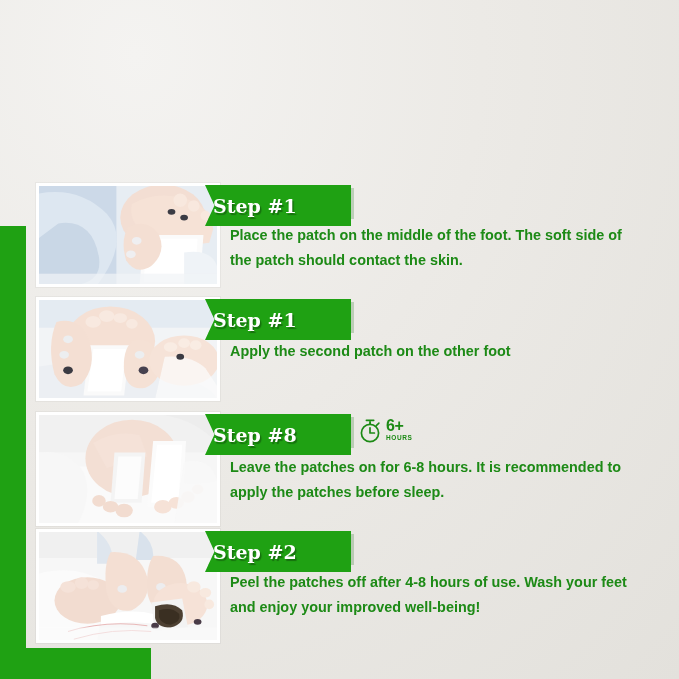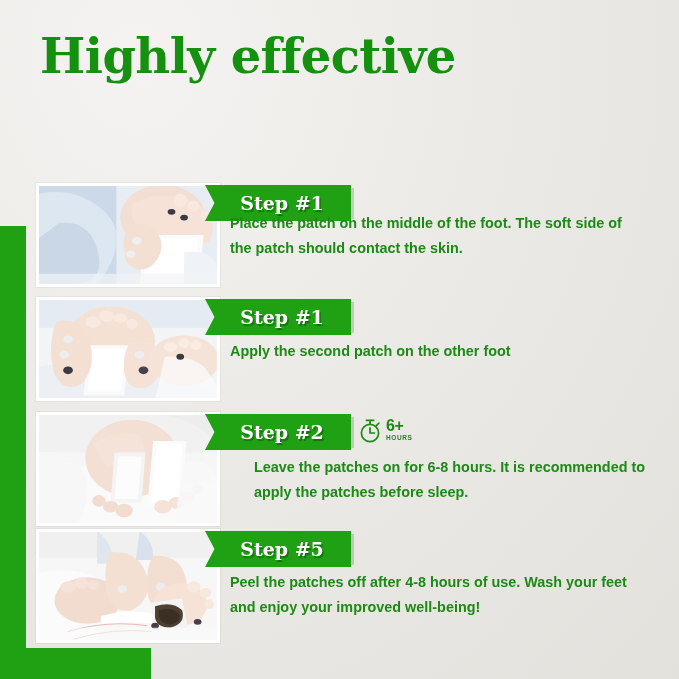--- a/index.html
+++ b/index.html
@@ -50,24 +50,24 @@
     box-shadow:0 0 0 1px rgba(0,0,0,.035);
   }
   .step-row[data-row="2"] .thumb,
   .step-row[data-row="3"] .thumb { height:114px; }
 
   .thumb svg { display:block; width:100%; height:100%; }
 
   
   .banner {
     position:absolute; top:2px; left:205px;
-    height:36px; width:146px;
+    height:41px; width:146px;
     background:var(--grn);
     clip-path:polygon(0 0, 100% 0, 100% 100%, 0 100%, 6.5% 50%);
-    display:flex; align-items:center; justify-content:center;
+    display:flex; align-items:center; 
     box-shadow:2px 2px 0 rgba(0,0,0,.10);
   }
   .banner-shadow {
     position:absolute; top:2px; left:205px; height:31px; width:146px;
     background:#0d6b07;
     clip-path:polygon(0 0, 100% 0, 100% 100%, 0 100%, 6.5% 50%);
     transform:translate(3px,3px);
     opacity:.22;
   }
   .banner-label {
@@ -93,38 +93,37 @@
     font-size:16px; font-weight:700; letter-spacing:-0.3px;
     font-family:"Liberation Sans", sans-serif; display:block;
   }
   #hours-unit {
     font-size:6.5px; font-weight:700; letter-spacing:0.6px;
     display:block; margin-top:1px;
   }
 
   
   .step-body {
-    position:absolute; left:230px; top:28px; width:412px;
+    position:absolute; left:230px; top:40px; width:412px;
     color:#1d8a16;
     font-size:14.4px;
     font-weight:700;
     line-height:1.72;
   }
   .step-row[data-row="1"] .step-body { top:42px; }
-  .step-row[data-row="2"] .step-body { top:43px;margin-left:24px; }
+  .step-row[data-row="2"] .step-body { top:43px; }
   .step-row[data-row="3"] .step-body { top:41px; }
 </style>
 </head>
 <body>
 
 <div id="green-strip-vertical"></div>
 <div id="green-strip-bottom"></div>
 
 <h1 id="headline">
-  <span>Highly effective</span>
 </h1>
 
 <div class="step-row" data-row="0">
   <div class="thumb">
     <svg viewBox="0 0 184 104" preserveAspectRatio="xMidYMid slice">
       <rect width="184" height="104" fill="#e7edf3"></rect>
       <path d="M0 0h80v104H0z" fill="#ccd9e8"></path>
       <path d="M-5 10 Q40 0 70 30 Q95 58 60 104 L-5 104z" fill="#dde7f1"></path>
       <path d="M20 40 Q55 35 62 75 Q66 104 30 104 L0 104 L0 55z" fill="#c9d7e6"></path>
       <ellipse cx="128" cy="34" rx="44" ry="34" fill="#f3ded3"></ellipse>
@@ -204,21 +203,21 @@
       <ellipse cx="164" cy="78" rx="6" ry="5" fill="#f6e2d7"></ellipse>
       <ellipse cx="88" cy="100" rx="9" ry="7" fill="#f2dcd0"></ellipse>
       <ellipse cx="74" cy="96" rx="8" ry="6" fill="#f2dcd0"></ellipse>
       <ellipse cx="62" cy="90" rx="7" ry="6" fill="#f2dcd0"></ellipse>
       <path d="M0 40 Q30 36 46 60 Q56 84 40 114 L0 114z" fill="#f7f7f7"></path>
       <path d="M150 50 Q176 44 184 68 L184 114 L140 114z" fill="#f8f8f8" opacity=".9"></path>
     </svg>
   </div>
   <div class="banner-shadow"></div>
   <div class="banner">
-    <span class="banner-label">Step #2</span>
+    <span class="banner-label">Step #8</span>
   </div>
 
   <div id="hours-badge">
     <svg id="stopwatch-icon" width="26" height="28" viewBox="0 0 26 28">
       <circle cx="13" cy="17" r="8.6" fill="none" stroke="#1c8a15" stroke-width="1.7"></circle>
       <path d="M13 11.8 V17 H17.4" fill="none" stroke="#1c8a15" stroke-width="1.7" stroke-linecap="round" stroke-linejoin="round"></path>
       <rect x="12.1" y="5.2" width="1.9" height="3.6" fill="#1c8a15"></rect>
       <rect x="8.6" y="3.4" width="8.9" height="1.8" rx="0.7" fill="#1c8a15"></rect>
       <path d="M19.3 9.6 L21.9 7.1" stroke="#1c8a15" stroke-width="1.6" stroke-linecap="round"></path>
     </svg>
@@ -257,16 +256,16 @@
       <path d="M64 88 Q96 80 118 86 L118 96 Q92 92 64 98z" fill="#ffffff"></path>
       <path d="M30 104 Q70 92 112 98" fill="none" stroke="#e8b8b8" stroke-width="1.1"></path>
       <path d="M36 112 Q76 100 116 104" fill="none" stroke="#e8b8b8" stroke-width="1"></path>
       <ellipse cx="120" cy="98" rx="4" ry="3" fill="#4a3c48"></ellipse>
       <ellipse cx="164" cy="94" rx="4" ry="3" fill="#4a3c48"></ellipse>
       <rect y="100" width="184" height="14" fill="#fcfcfc" opacity=".55"></rect>
     </svg>
   </div>
   <div class="banner-shadow"></div>
   <div class="banner">
-    <span class="banner-label">Step #5</span>
+    <span class="banner-label">Step #2</span>
   </div>
   <p class="step-body">Peel the patches off after 4-8 hours of use. Wash your feet and enjoy your improved well-being!</p>
 </div>
 
 </body></html>

